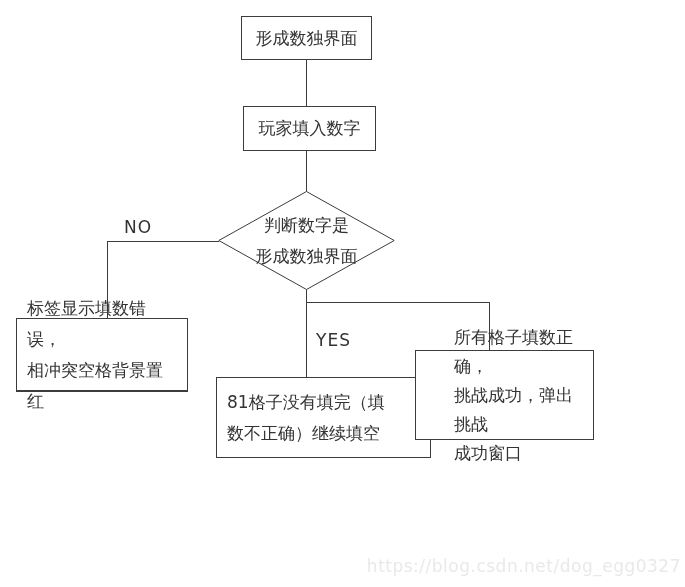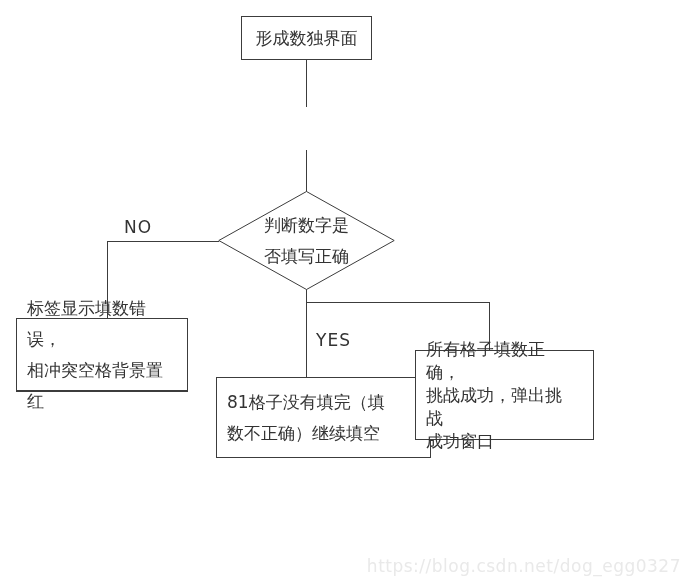--- a/index.html
+++ b/index.html
@@ -29,21 +29,21 @@
     box-sizing:border-box;
     font-size:17px;
   }
   .node.center{justify-content:center;text-align:right;}
   .node.leftpad{justify-content:flex-start;padding-left:10px;padding-right:20px;}
   .node-text{
     white-space:pre-line;
     line-height:31px;
     color:var(--text);
   }
-  .tight .node-text{line-height:23px;}
+  .tight .node-text{line-height:29px;margin-left:28px;}
   .shadowed{border-bottom-width:2px;}
   .diamond-wrap{
     position:absolute;
     display:flex;align-items:center;justify-content:center;
   }
   .diamond-wrap svg{position:absolute;left:0;top:0;}
   .diamond-wrap .node-text{
     position:relative;
     text-align:center;
     font-size:17px;
@@ -73,27 +73,30 @@
   <div class="line h" style="left:107px;top:241px;width:112px;"></div>
   <div class="line v" style="left:107px;top:241px;height:77px;"></div>
   <div class="line v" style="left:306px;top:289px;height:88px;"></div>
   <div class="line h" style="left:306px;top:302px;width:184px;"></div>
   <div class="line v" style="left:489px;top:302px;height:48px;"></div>
 
   <div class="node center" style="left:241px;top:16px;width:131px;height:44px;">
     <span class="node-text">形成数独界面</span>
   </div>
 
+  <div class="node center" style="left:243px;top:106px;width:133px;height:45px;">
+    <span class="node-text">玩家填入数字</span>
+  </div>
 
   <div class="diamond-wrap" style="left:218px;top:191px;width:177px;height:99px;">
     <svg width="177" height="99" viewBox="0 0 177 99">
       <polygon points="88.5,0.5 176.2,49.5 88.5,98.5 0.8,49.5" fill="#ffffff" stroke="#3c3c3c" stroke-width="1"></polygon>
     </svg>
     <span class="node-text">判断数字是
-否填写正确</span>
+形成数独界面</span>
   </div>
 
   <div class="branch-label" style="left:124px;top:217px;">NO</div>
   <div class="branch-label" style="left:316px;top:330px;">YES</div>
 
   <div class="node leftpad shadowed" style="left:16px;top:318px;width:172px;height:74px;">
     <span class="node-text">标签显示填数错误，
 相冲突空格背景置红</span>
   </div>
 

